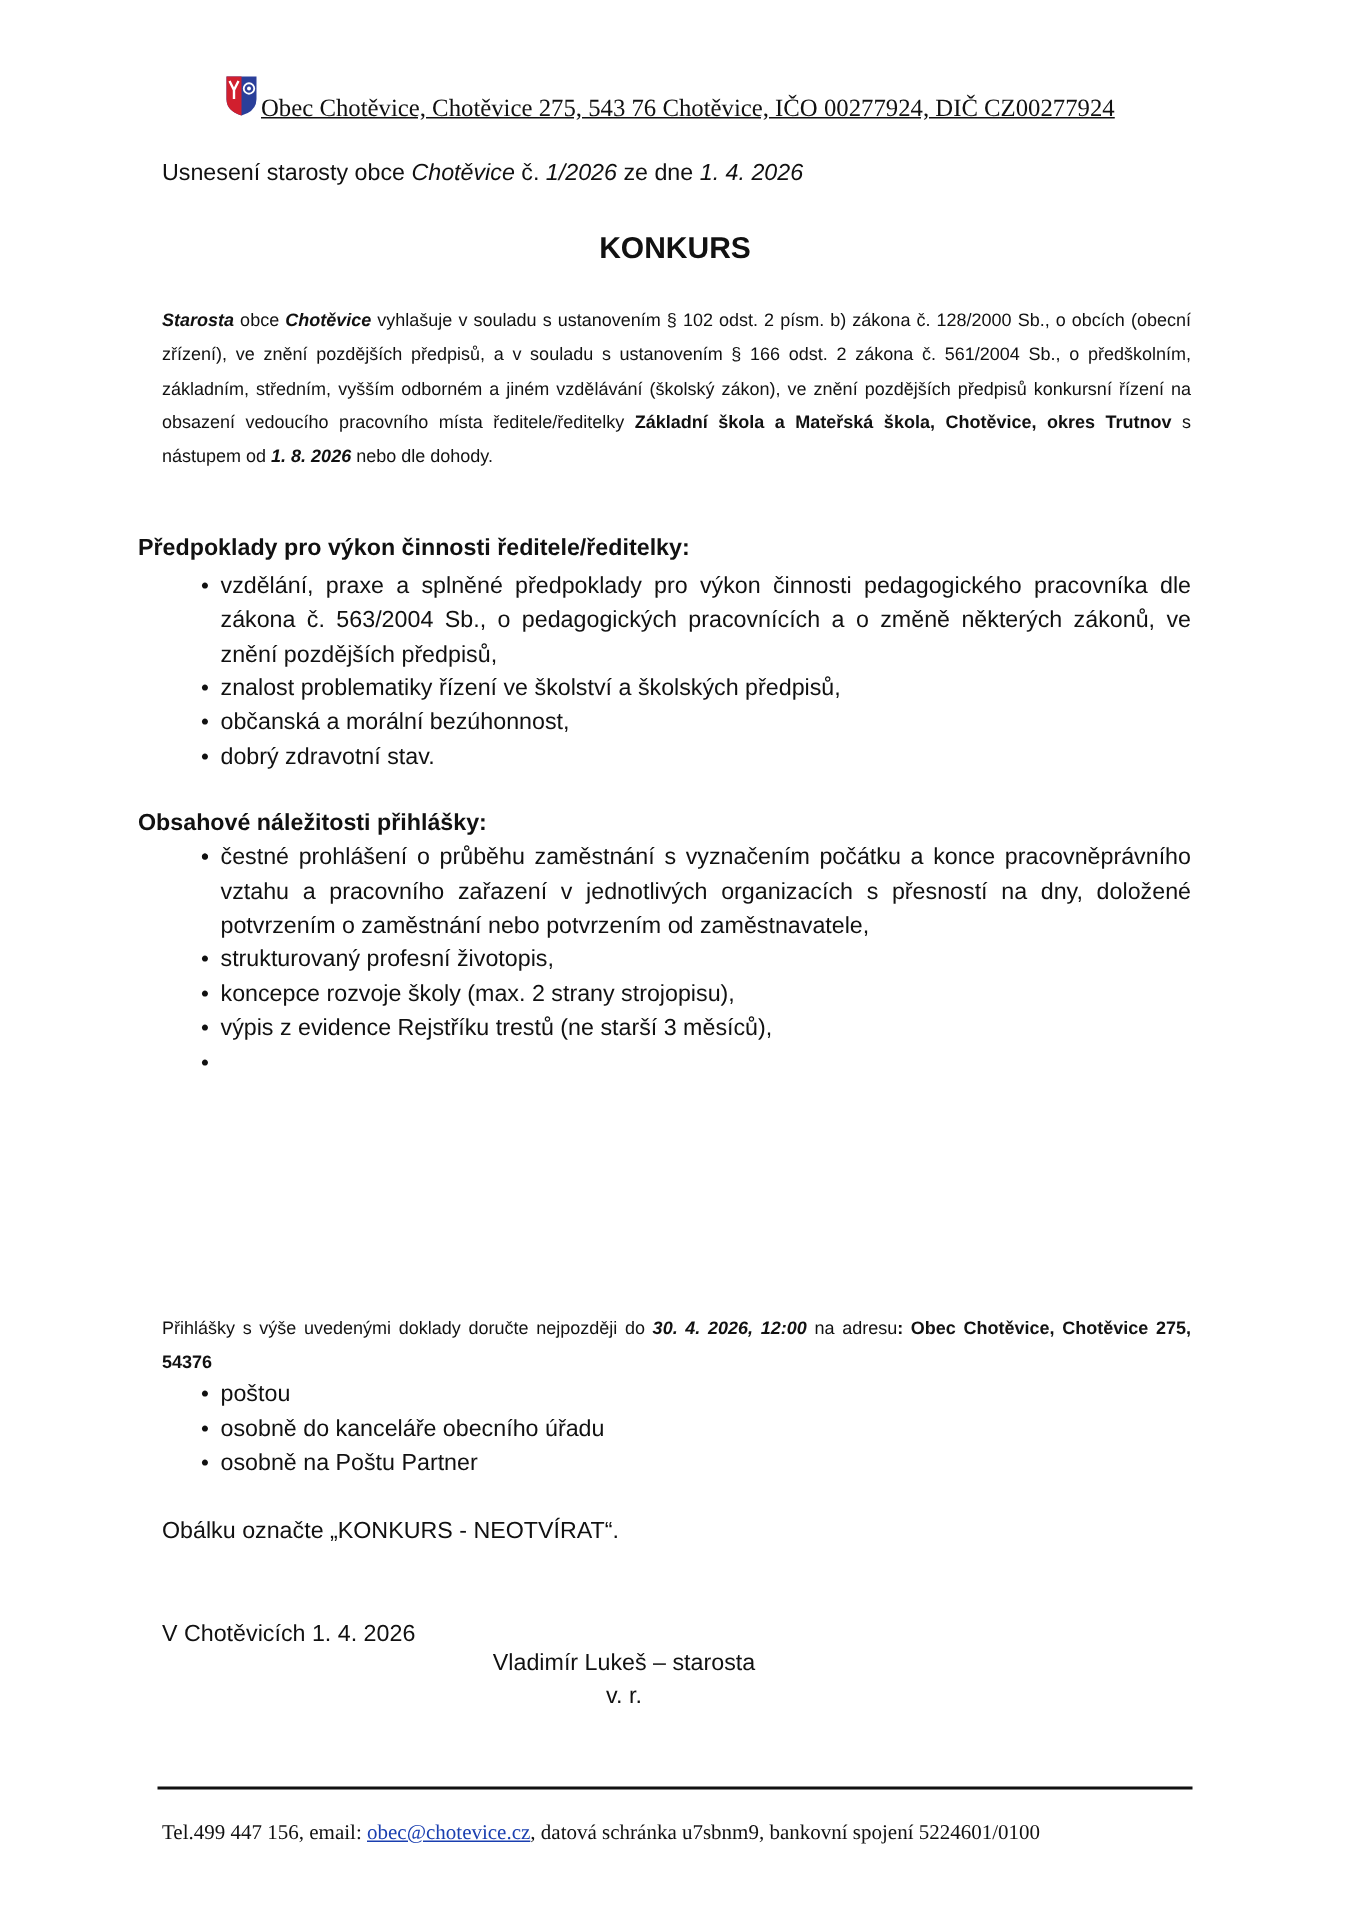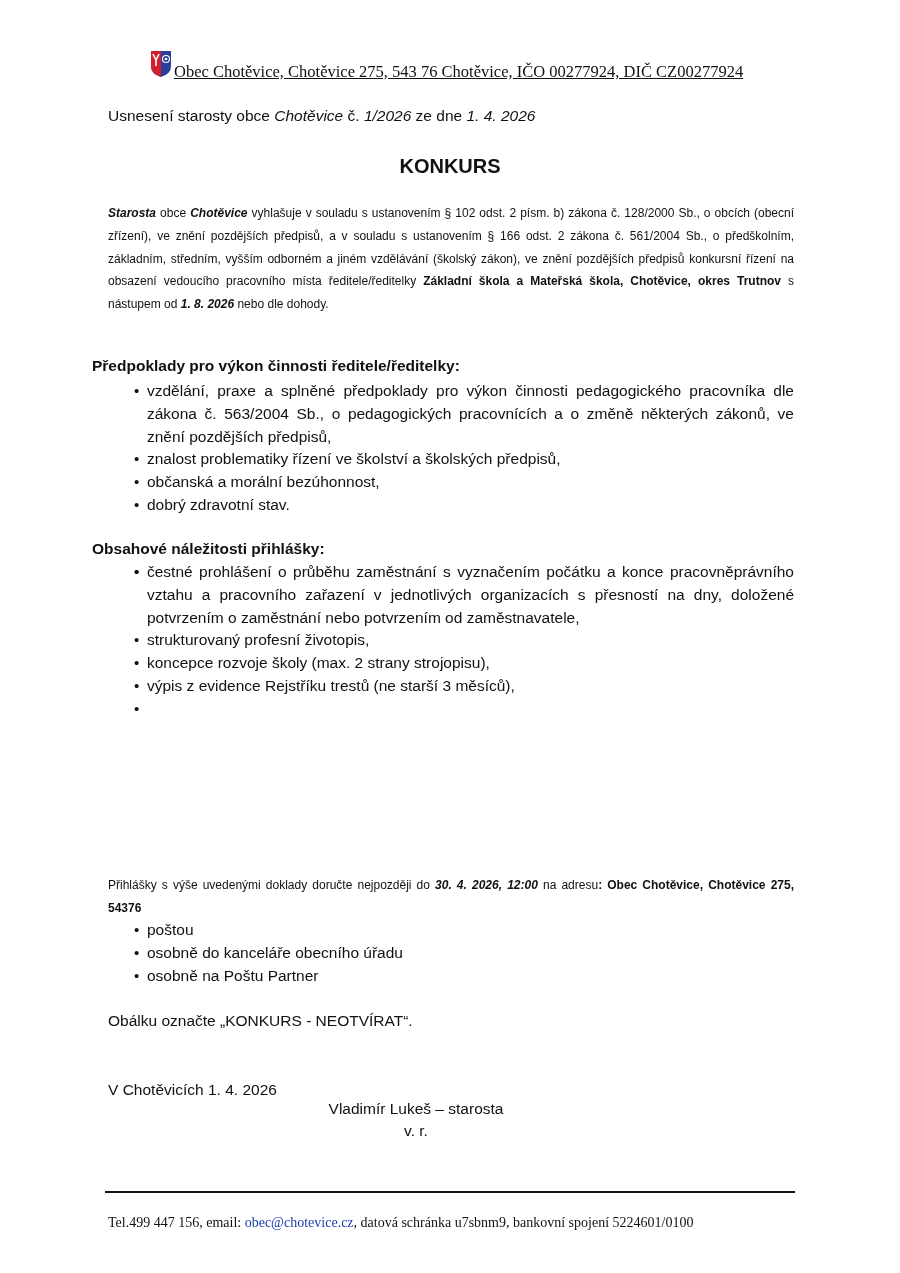--- a/index.html
+++ b/index.html
@@ -20,21 +20,21 @@
   .heading { position: absolute; left: 92px; font-size: 15.5px; font-weight: bold; white-space: nowrap; text-align: right; }
   .list { position: absolute; left: 108px; width: 686px; margin: 0; padding: 0; list-style: none; font-size: 15.5px; line-height: 22.8px; }
   .list li { position: relative; padding-left: 39px; text-align: justify; }
   .list li .bullet { position: absolute; left: 26px; top: 0; font-size: 15px; }
 
   .plain { position: absolute; left: 108px; font-size: 15.5px; white-space: nowrap; }
   .sign { position: absolute; left: 0; width: 832px; text-align: center; font-size: 15.5px; }
 
   .footer-line { position: absolute; left: 105px; width: 690px; top: 1191px; height: 0; border-top: 2px solid #111; }
   .footer { position: absolute; left: 108px; top: 1215px; font-size: 14px; white-space: nowrap; }
-  .footer a { color: #1a3fb0; }
+  .footer a { color: #1a3fb0; text-decoration: underline; }
 </style>
 </head>
 <body>
 
 <div class="header">
   <svg class="logo" viewBox="0 0 22 28">
     <path d="M1 1 H21 V16 Q21 24 11 27 Q1 24 1 16 Z" fill="#2a3f9a"></path>
     <path d="M1 1 H11 V27 Q1 24 1 16 Z" fill="#d11f2e"></path>
     <path d="M3 4 L6 10 L9 4 M6 10 V16" stroke="#fff" stroke-width="1.6" fill="none"></path>
     <circle cx="16" cy="9" r="3.5" stroke="#fff" stroke-width="1.2" fill="none"></circle>

